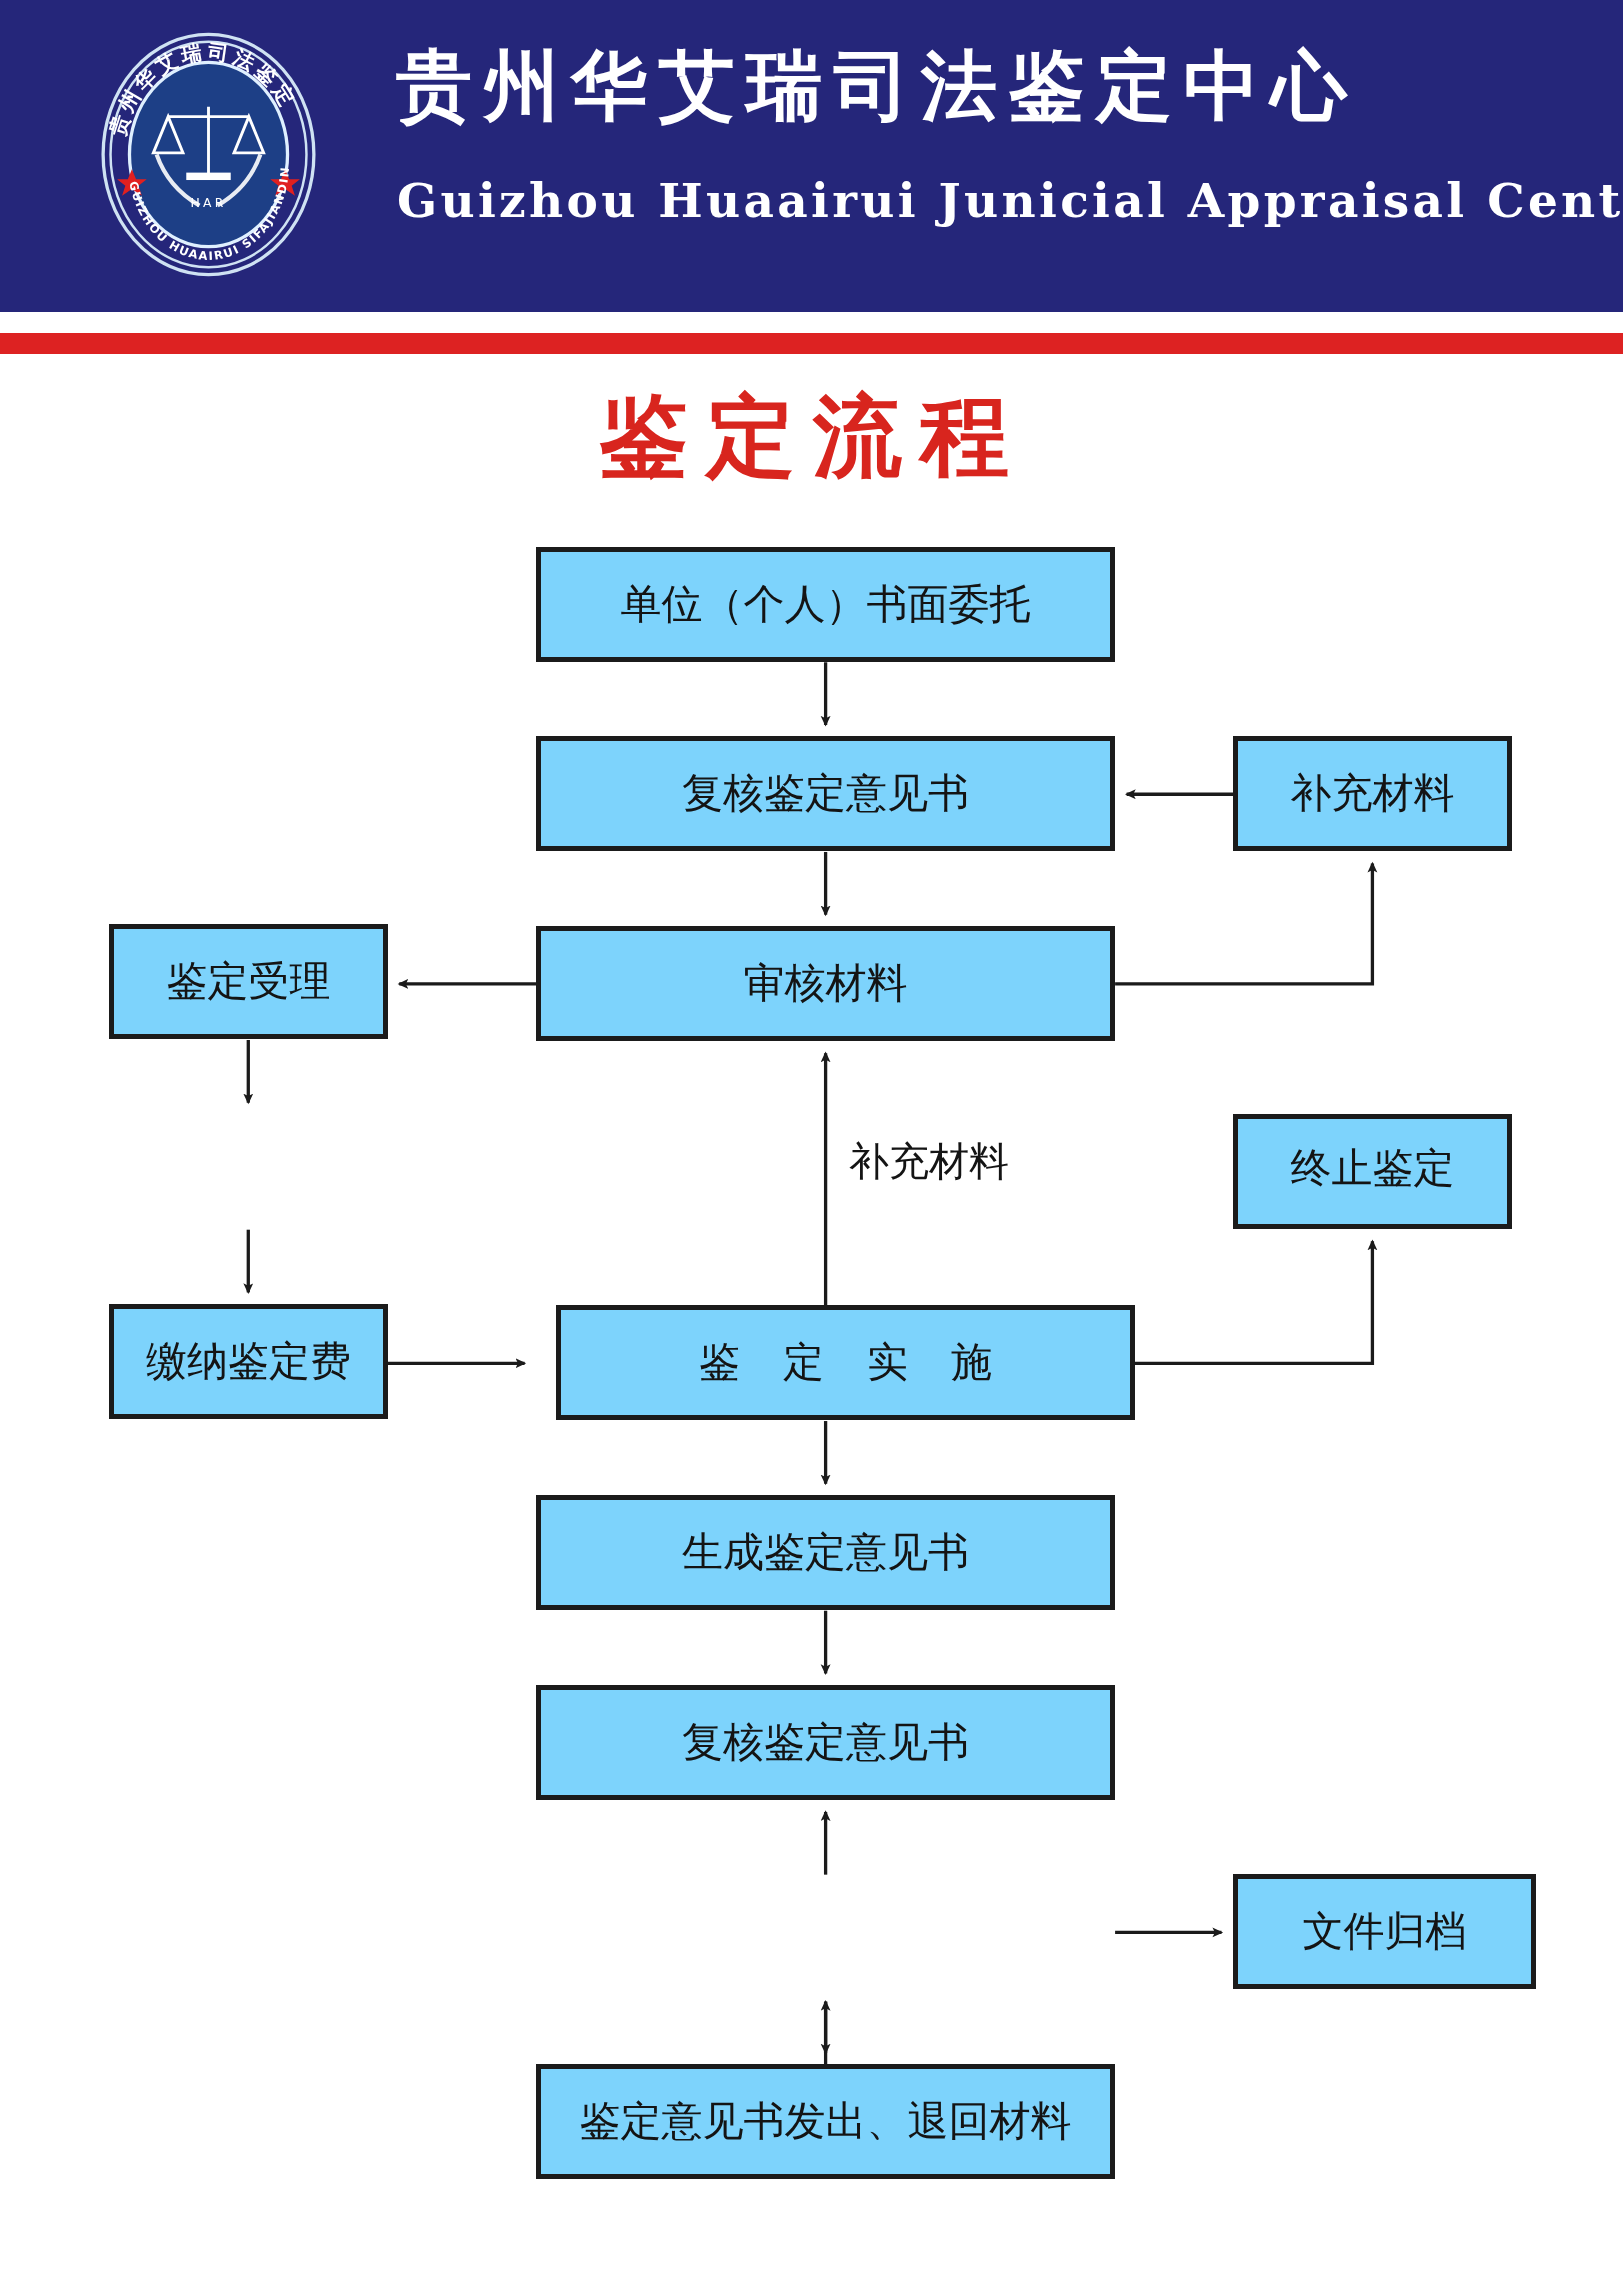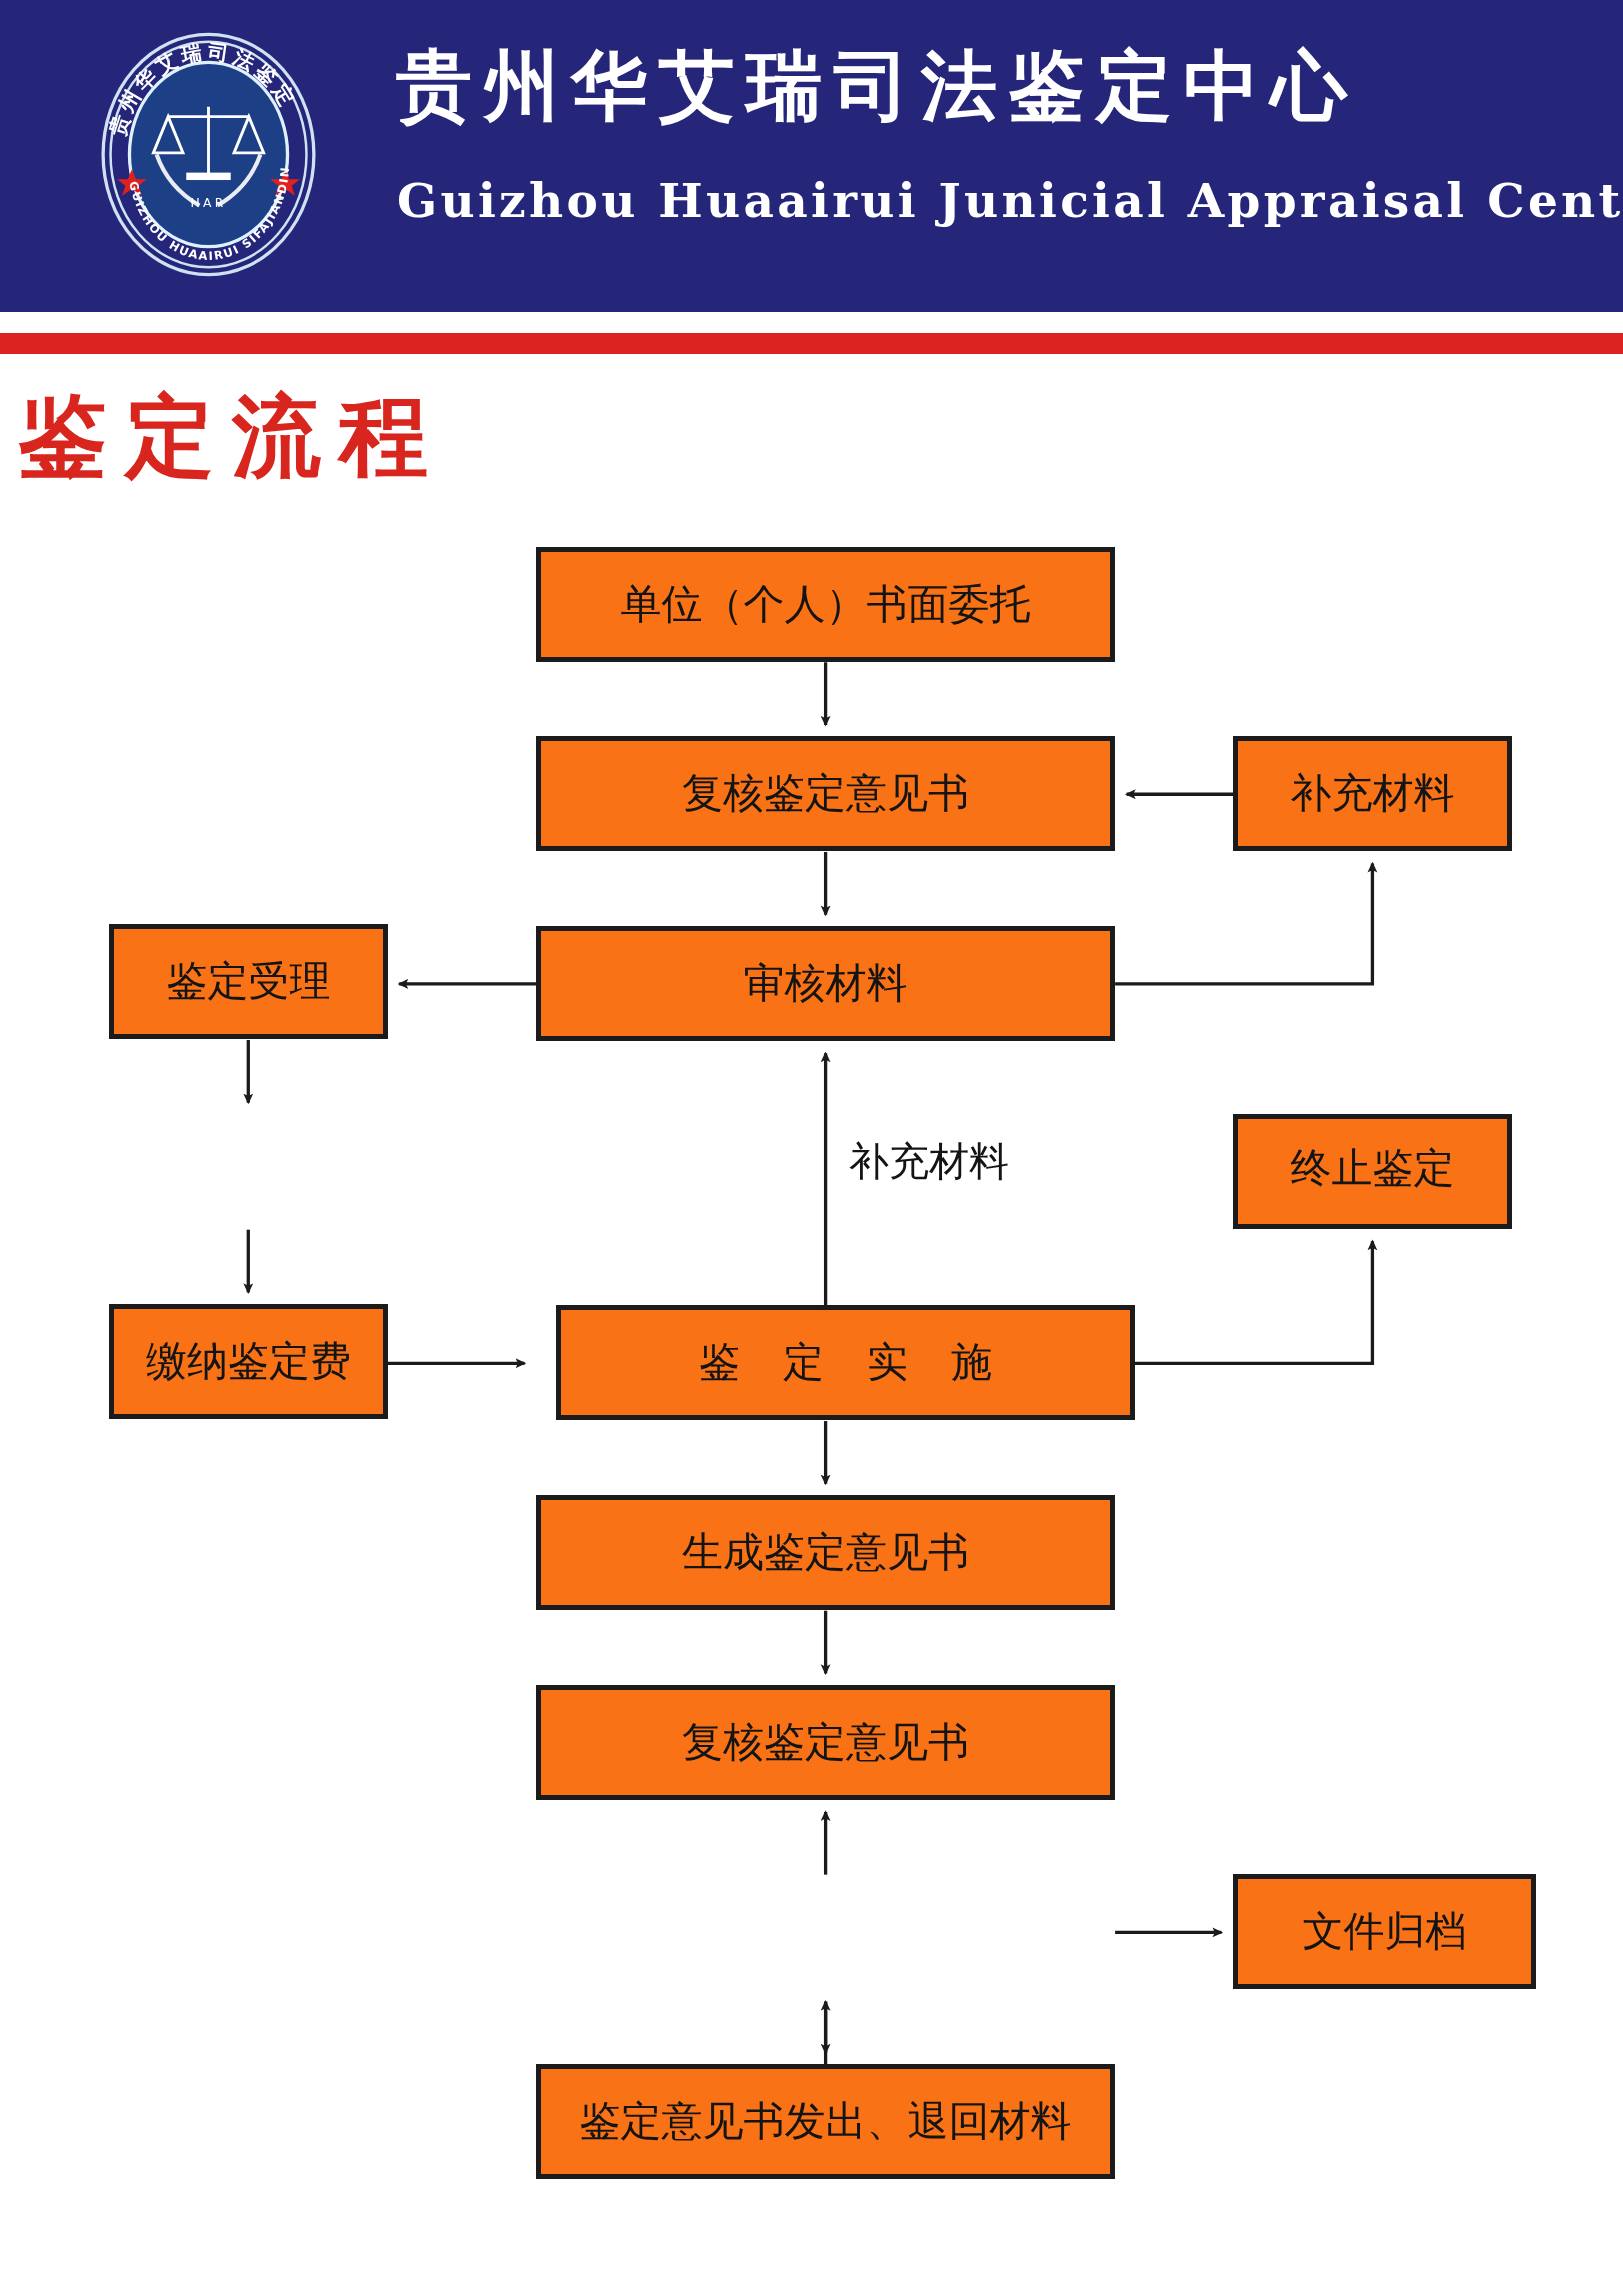--- a/index.html
+++ b/index.html
@@ -34,35 +34,35 @@
   }
   .org-en{
     position:absolute;left:397px;top:177px;
     font-size:47px;line-height:1;color:#ffffff;letter-spacing:3.3px;
     white-space:nowrap;font-weight:700;
     font-family:"DejaVu Serif","Liberation Serif",serif;
   }
 
   
   .page-title{
-    position:absolute;left:0;top:392px;width:1608px;
+    position:absolute;left:0;top:392px;width:1608px;text-align:center;
     font-size:89px;line-height:1;color:#d8251e;font-weight:700;
     letter-spacing:18px;text-indent:18px;
     font-family:"DejaVu Sans","Liberation Sans",sans-serif;
   }
 
   
   .flow{
     position:absolute;left:0;top:0;width:1624px;height:2273px;
   }
   .flow svg{position:absolute;left:0;top:0;width:1624px;height:2273px;}
 
   .node{
     position:absolute;box-sizing:border-box;
-    border:5px solid #1b1b1b;background:#f97316;
+    border:5px solid #1b1b1b;background:#7dd3fc;
     display:flex;align-items:center;justify-content:center;
     font-size:41px;color:#141414;line-height:1.1;
     font-family:"DejaVu Sans","Liberation Sans",sans-serif;
     text-align:center;
   }
   .node.spaced{letter-spacing:15px;text-indent:15px;}
 
   .edge-label{
     position:absolute;font-size:40px;color:#141414;white-space:nowrap;
     font-family:"DejaVu Sans","Liberation Sans",sans-serif;

